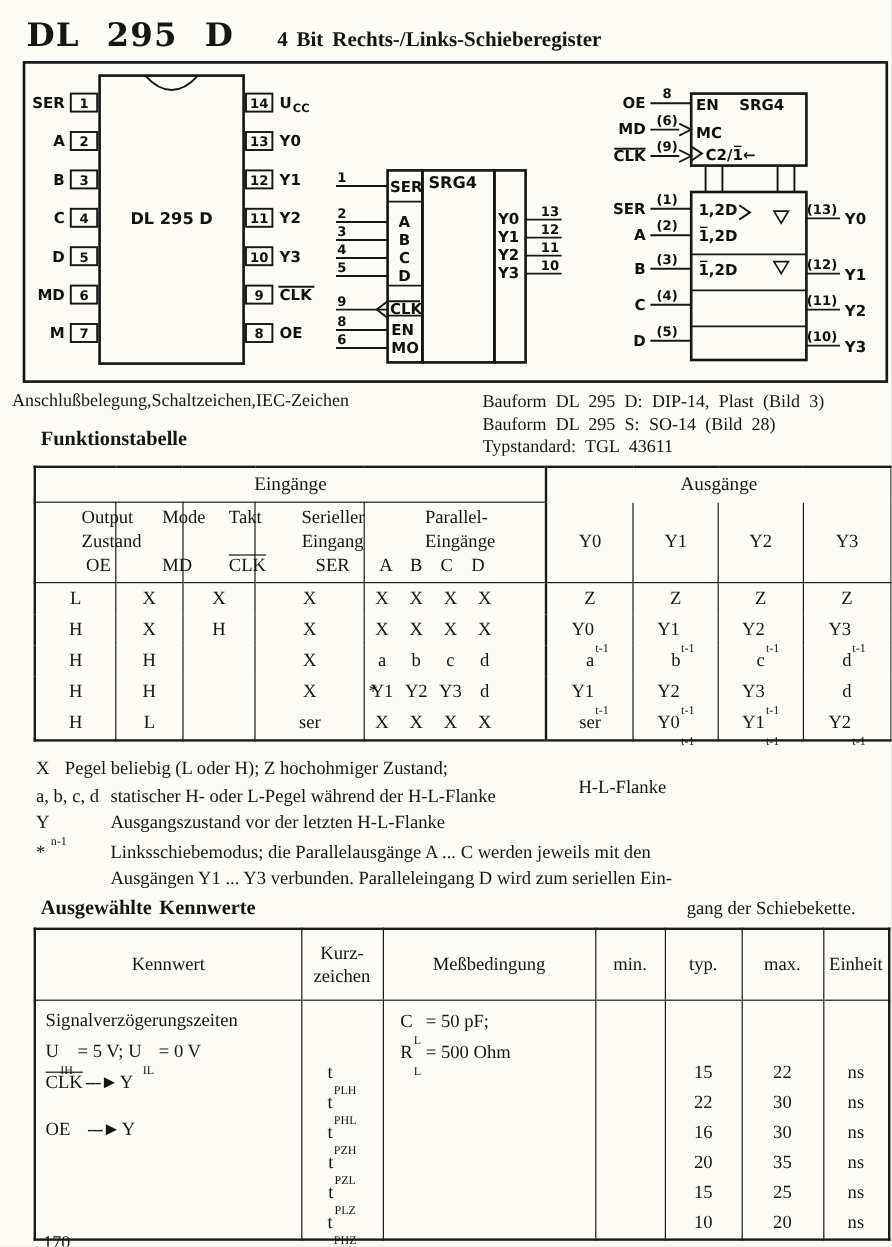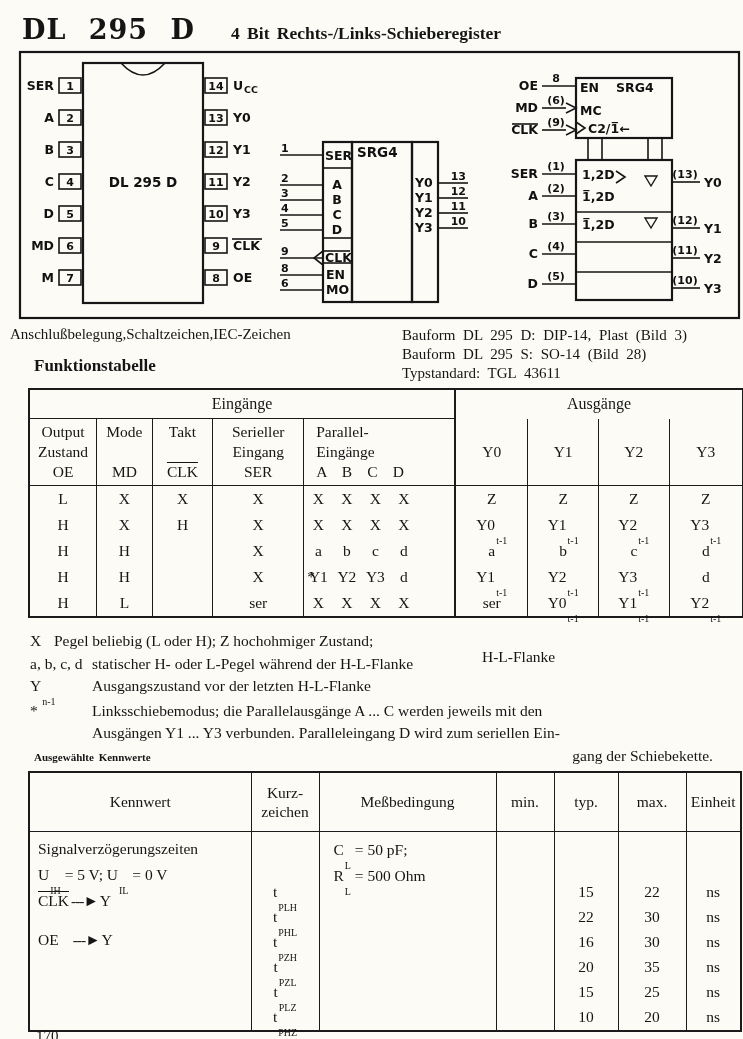--- a/index.html
+++ b/index.html
@@ -26,39 +26,39 @@
   .ft-heading{font-size:17px;font-weight:bold;margin:13px 0 0 24px;word-spacing:2px;}
   
   table.ftable{border-collapse:collapse;table-layout:fixed;width:716px;margin:5px 0 0 28px;
                font-size:15.5px;border:2px solid #1b1b1b;}
   table.ftable td{padding:0;text-align:center;vertical-align:middle;}
   .bl{border-left:1.6px solid #1b1b1b;}
   .blh{border-left:2px solid #1b1b1b;}
   tr.t1 td{height:28px;font-size:16px;}
   td.t1in{border-bottom:1.8px solid #1b1b1b;}
   tr.t2 td{height:66px;border-bottom:1.8px solid #1b1b1b;}
-  .hl{height:20px;line-height:20px;}
+  .hl{height:20px;line-height:20px;padding-left:38px;}
   .subcols{display:flex;padding-right:36px;}
   .subcols span{flex:1;}
   td.t2y{vertical-align:bottom;text-align:left;padding:0 0 8px 12px;}
   tr.fb td{height:26px;}
   td.ycell{text-align:left;padding-left:12px;}
   .parflex{display:flex;padding-right:36px;position:relative;}
   .parflex span{flex:1;}
   .parstar{position:absolute;left:3px;top:0;flex:none;width:auto;}
   .sub{font-size:10px;position:relative;top:14px;margin-left:1px;}
   .ov{text-decoration:overline;}
   
   .notes{margin:12px 0 0 30px;font-size:15.5px;}
   .nrow{display:flex;line-height:22.5px;position:relative;}
   .nterm{flex:none;width:62px;}
   .nterm.narrow{width:24px;}
   .nextra{position:absolute;left:452px;top:16px;}
   .khead-row{display:flex;justify-content:space-between;align-items:baseline;margin:2px 30px 0 34px;}
-  .kw-heading{font-size:11px;font-weight:bold;word-spacing:2px;}
+  .kw-heading{font-size:17px;font-weight:bold;word-spacing:2px;}
   .note-tail{font-size:15.5px;}
   
   table.ktable{border-collapse:collapse;table-layout:fixed;width:712px;margin:6px 0 0 28px;
                font-size:15.5px;border:2px solid #1b1b1b;}
   table.ktable td{padding:0;vertical-align:middle;text-align:center;}
   tr.kh td{height:58px;border-bottom:1.8px solid #1b1b1b;}
   td.kh-kennwert{text-align:left;padding-left:8px;}
   td.kh-kurz{text-align:left;padding-left:6px;}
   .hline{line-height:19px;}
   tr.kb td{height:198px;vertical-align:top;}

